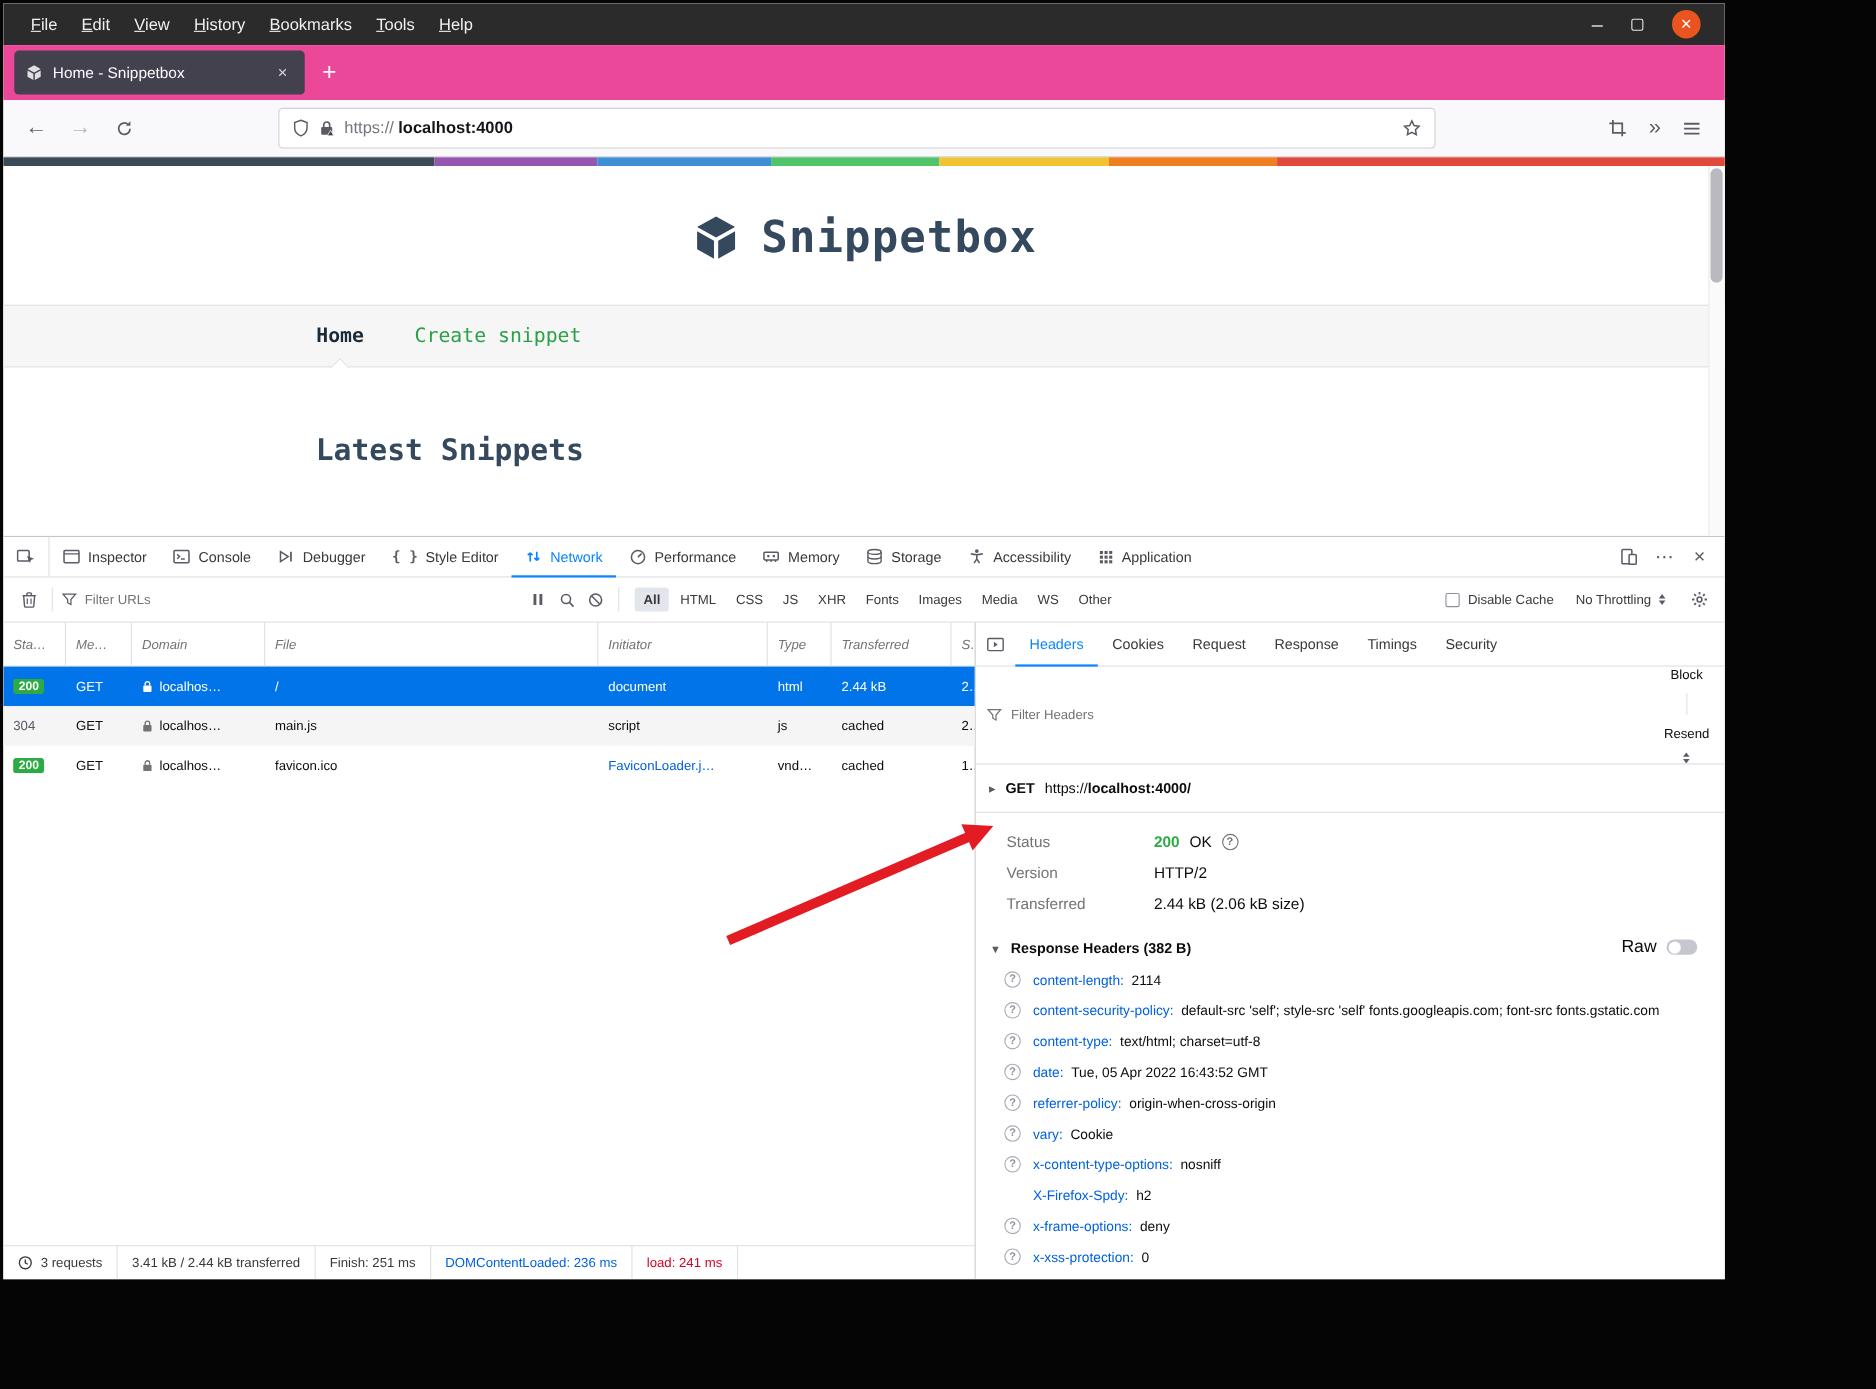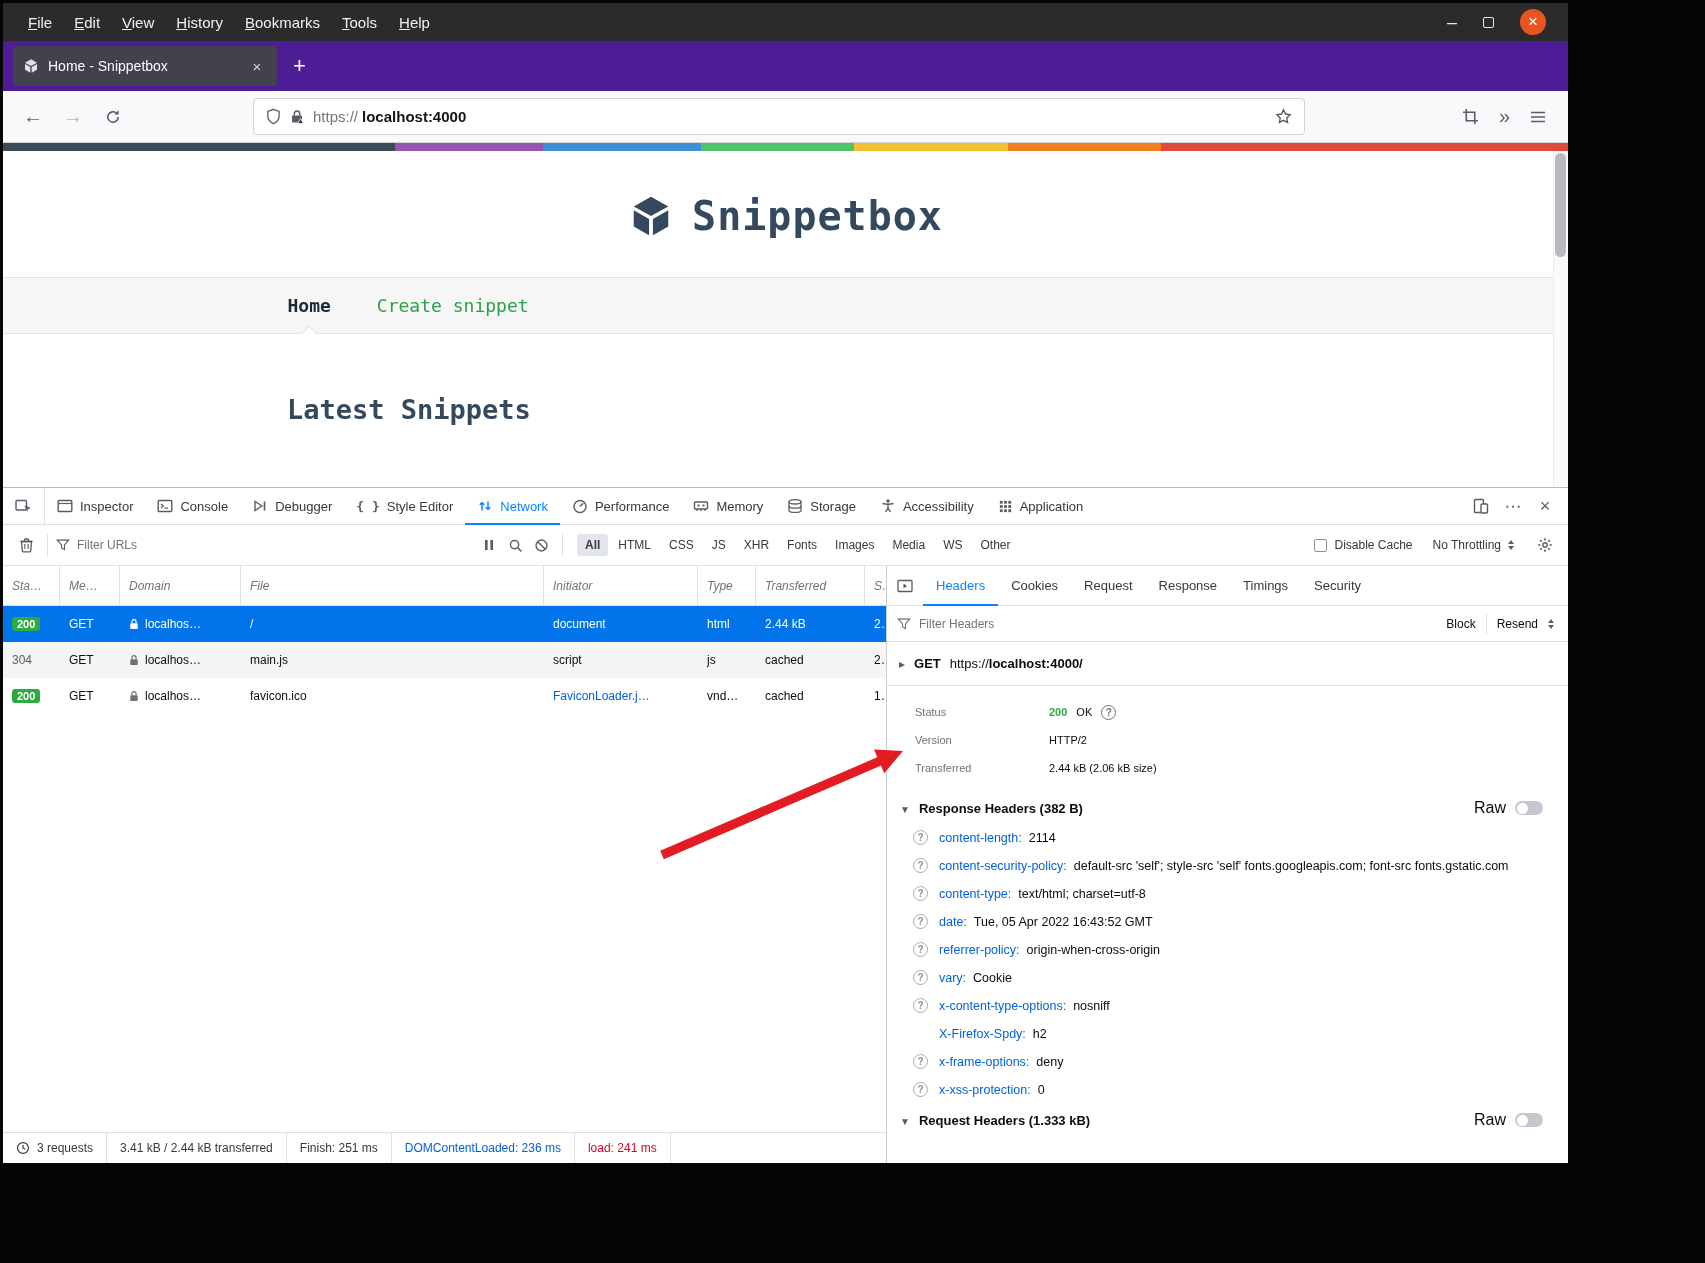--- a/index.html
+++ b/index.html
@@ -13,21 +13,21 @@
   .menubar { flex:0 0 38px; background:#2b2b2b; display:flex; align-items:center; padding:0 14px; color:#f0f0f0; font-size:15px; }
   .menu-item { padding:0 11px; }
   .menu-item::first-letter { text-decoration:underline; }
   .win-controls { margin-left:auto; display:flex; align-items:center; gap:26px; padding-right:8px; }
   .btn-min::after { content:"–"; font-size:18px; color:#e8e8e8; }
   .btn-max { width:11px; height:11px; border:1.5px solid #e8e8e8; border-radius:2px; }
   .btn-close { width:26px; height:26px; border-radius:50%; background:#e95420; color:#fff; display:flex; align-items:center; justify-content:center; }
   .btn-close::after { content:"×"; font-size:17px; }
 
   
-  .tabbar { flex:0 0 50px; background:#4c1d95; display:flex; align-items:center; padding:0 10px; }
+  .tabbar { flex:0 0 50px; background:#ec4899; display:flex; align-items:center; padding:0 10px; }
   .tab { width:264px; height:40px; background:#42414d; border-radius:4px; display:flex; align-items:center; gap:9px; padding:0 10px; color:#fbfbfe; font-size:14px; }
   .tab-title { flex:1; white-space:nowrap; overflow:hidden; }
   .tab-close { width:20px; height:20px; display:flex; align-items:center; justify-content:center; border-radius:3px; color:#d7d7db; }
   .tab-close::after { content:"×"; font-size:15px; }
   .newtab { margin-left:16px; color:#fbfbfe; }
   .newtab::after { content:"+"; font-size:22px; }
 
   
   .navbar { flex:0 0 52px; background:#f9f9fb; border-bottom:1px solid #d4d4d8; display:flex; align-items:center; padding:0 12px; }
   .nav-icon { width:36px; height:36px; display:flex; align-items:center; justify-content:center; color:#5b5b66; border-radius:4px; margin-right:4px; }
@@ -113,29 +113,29 @@
   .sb.red { color:#d70022; }
 
   .det-pane { flex:1; display:flex; flex-direction:column; min-width:0; overflow:hidden; }
   .det-tabs { flex:0 0 40px; display:flex; align-items:stretch; border-bottom:1px solid #e0e0e2; font-size:13px; color:#38383d; }
   .det-picon { width:36px; display:flex; align-items:center; justify-content:center; color:#5b5b66; }
   .det-tab { display:flex; align-items:center; padding:0 13px; position:relative; }
   .det-tab.selected { color:#0a84ff; }
   .det-tab.selected::after { content:""; position:absolute; left:0; right:0; bottom:-1px; height:2px; background:#0a84ff; }
   .det-filter { flex:0 0 36px; border-bottom:1px solid #e0e0e2; display:flex; align-items:center; padding:0 10px; gap:8px; color:#737373; }
   .det-filter input { width:220px; }
-  .det-actions { margin-left:auto; display:flex; align-items:center; gap:10px; color:#0c0c0d; padding-right:4px; }
+  .det-actions { margin-left:auto; display:flex; align-items:center; gap:10px; color:#0c0c0d; padding-right:4px;flex-direction:column; }
   .act-sep { width:1px; height:20px; background:#e0e0e2; }
   .det-url { flex:0 0 44px; border-bottom:1px solid #e0e0e2; display:flex; align-items:center; gap:9px; padding:0 12px; font-size:13px; }
   .g-caret-r::after { content:"▸"; font-size:12px; color:#5b5b66; }
   .g-caret-d::after { content:"▼"; font-size:10px; color:#5b5b66; }
   .det-url .m { font-weight:bold; }
   .det-url .host { font-weight:bold; }
   .det-summary { padding:12px 0 10px 0; }
-  .sum-row { display:flex; align-items:center; height:28px; padding-left:28px; font-size:11px; }
+  .sum-row { display:flex; align-items:center; height:28px; padding-left:28px; font-size:14px; }
   .sum-label { width:134px; color:#737373; }
   .sum-val { display:flex; align-items:center; gap:9px; color:#0c0c0d; }
   .status-code { color:#2cab44; font-weight:bold; }
   .qicon { width:15px; height:15px; border:1.3px solid #737373; border-radius:50%; display:inline-flex; align-items:center; justify-content:center; font-size:10px; color:#737373; flex:none; }
   .qicon::after { content:"?"; font-weight:bold; }
   .qicon.light { border-color:#a9a9b3; color:#8f8f9d; }
   .sec-head { flex:0 0 32px; display:flex; align-items:center; gap:9px; padding:0 13px; font-size:13px; font-weight:bold; color:#0c0c0d; }
   .raw-group { margin-left:auto; display:flex; align-items:center; gap:9px; font-weight:normal; font-size:16px; padding-right:12px; }
   .toggle { width:28px; height:14px; background:#c6c6cf; border-radius:8px; position:relative; }
   .toggle::after { content:""; position:absolute; top:1.5px; left:2px; width:11px; height:11px; background:#fff; border-radius:50%; }

